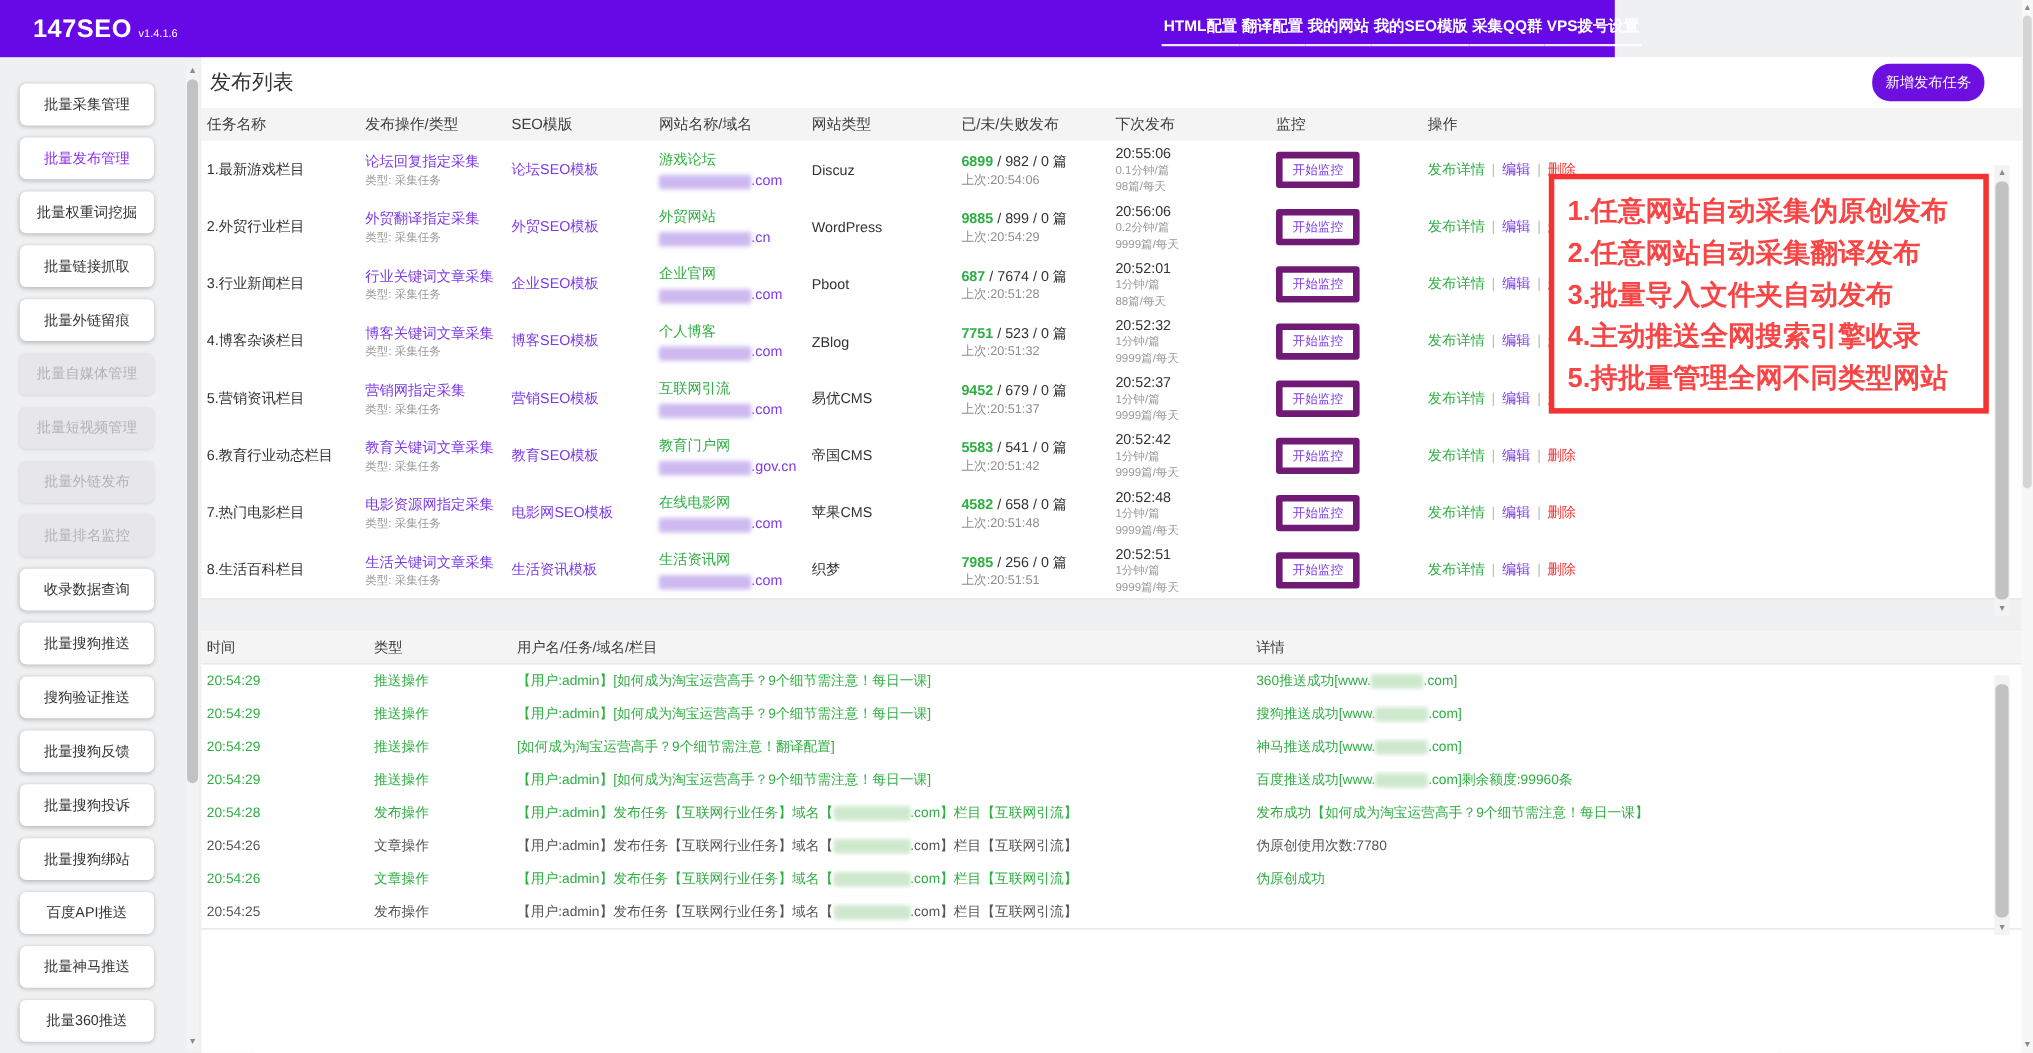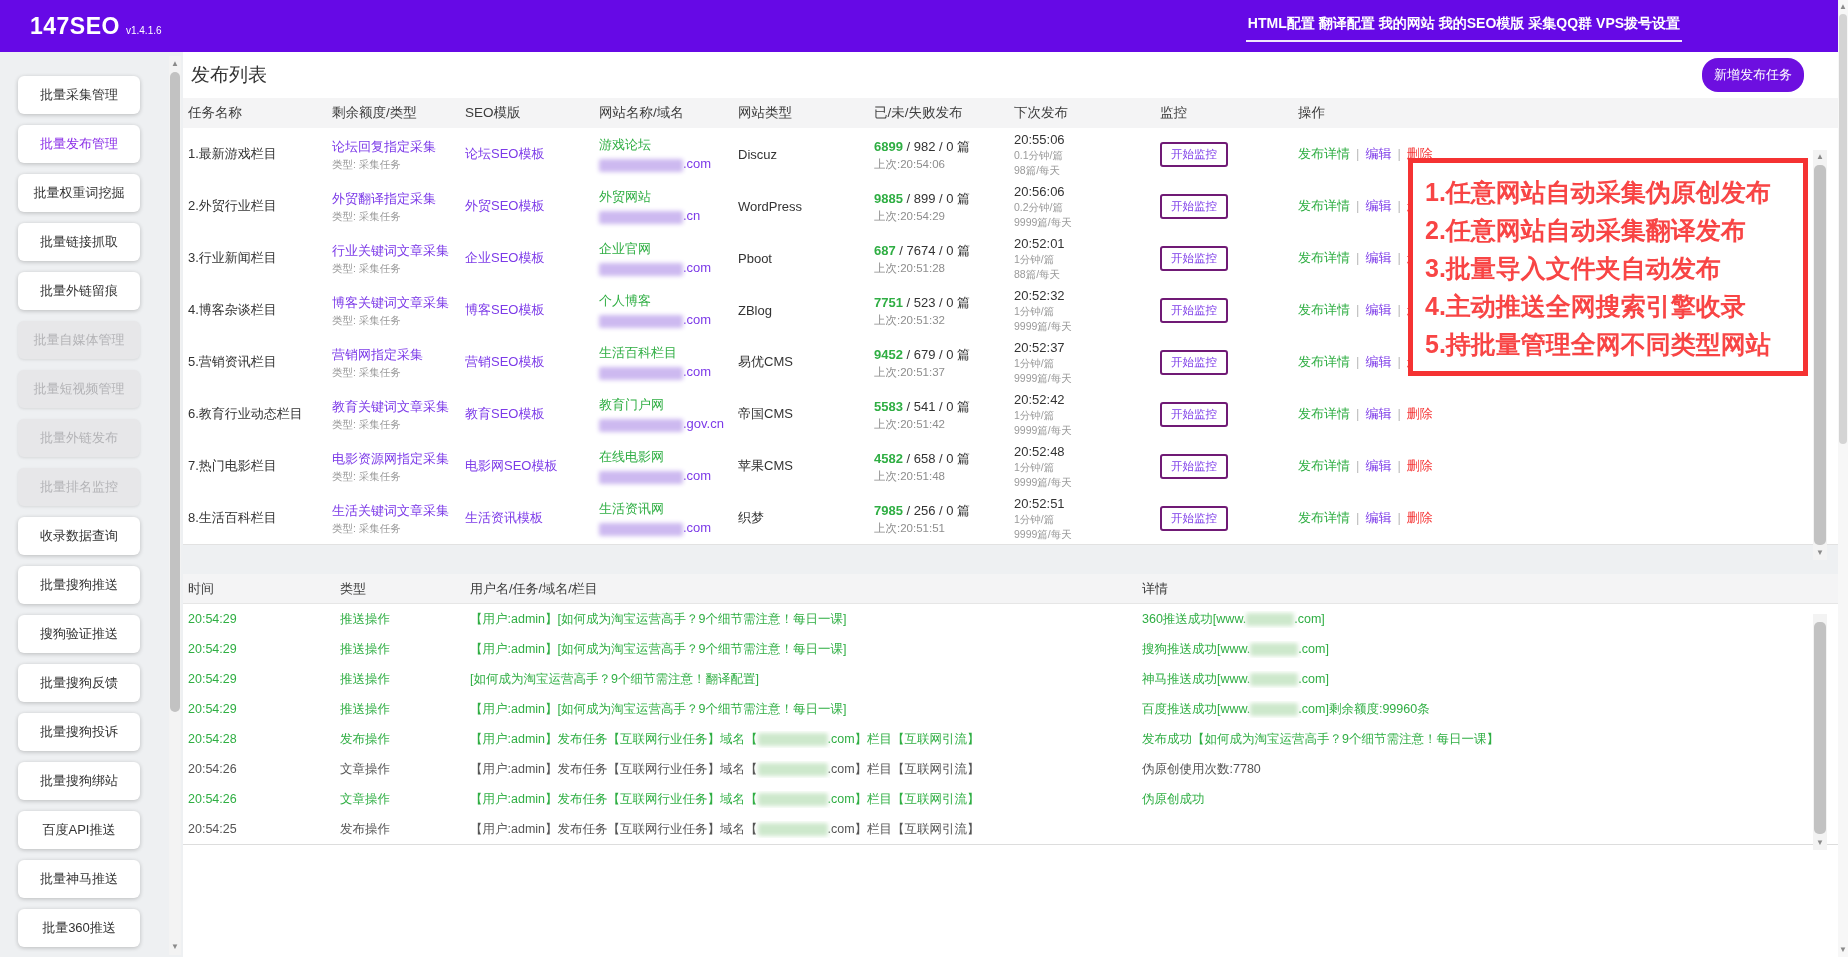--- a/index.html
+++ b/index.html
@@ -1,18 +1,18 @@
 <!DOCTYPE html>
 <html><head>
 <meta charset="utf-8">
 <style>
   *{box-sizing:border-box;margin:0;padding:0}
   html,body{width:1848px;height:957px;overflow:hidden;font-family:"Liberation Sans","DejaVu Sans",sans-serif;background:#eef0f2;color:#333}
   
-  .hdr{position:absolute;left:0;top:0;width:1848px;height:52px;background:#6609e6;display:flex;align-items:center;z-index:30}
+  .hdr{position:absolute;left:0;top:0;width:1468px;height:52px;background:#6609e6;display:flex;align-items:center;z-index:30}
   .logo{margin-left:30px;display:flex;align-items:baseline;color:#fff}
   .logo .nm{font-size:23px;font-weight:bold;letter-spacing:.5px}
   .logo .ver{font-size:10px;margin-left:6px;font-weight:normal}
   .nav{position:absolute;left:1120px;right:40px;top:0;height:52px;display:flex;align-items:center;justify-content:center}
   .nav a{color:#fff;font-size:14px;font-weight:bold;text-decoration:none;padding:4px 2px 7px;border-bottom:2px solid rgba(255,255,255,.9);cursor:pointer;white-space:nowrap}
   
   .side{position:absolute;left:0;top:52px;width:183px;bottom:0;background:#eef0f2;z-index:5}
   .side-list{display:flex;flex-direction:column;gap:11px;padding:24px 0 0 18px}
   .sbtn{width:122px;height:38px;background:#fff;border:none;border-radius:6px;box-shadow:0 1px 4px rgba(0,0,0,.22);font-size:13px;color:#333;cursor:pointer;font-family:inherit;white-space:nowrap}
   .sbtn.active{color:#8b2fe8}
@@ -32,21 +32,21 @@
   .tbody .trow{height:52px;align-items:center;font-size:13px}
   .lnk{color:#7c3ae8;cursor:pointer}
   .grn{color:#2fae43}
   .red{color:#f53535;cursor:pointer}
   .sub{font-size:10.5px;color:#9a9a9a;line-height:13px;margin-top:2px}
   .num-done{color:#2fae43;font-weight:bold}
   .blur{display:inline-block;height:13px;border-radius:2px;vertical-align:middle;filter:blur(2px)}
   .blur.purple{background:#cdb9f0;width:84px}
   .blur.green{background:#cde8cc;width:70px}
   .blur.green.sm{width:48px}
-  .monbtn{display:inline-block;border:2px solid #701a75;color:#7c3ae8;background:#fff;border-radius:3px;font-size:11.5px;padding:3px 9px;cursor:pointer;white-space:nowrap}
+  .monbtn{display:inline-block;border:6px solid #701a75;color:#7c3ae8;background:#fff;border-radius:3px;font-size:11.5px;padding:3px 9px;cursor:pointer;white-space:nowrap}
   .acts{white-space:nowrap}
   .acts .sep{color:#bbb;margin:0 6px}
   
   .gap{height:30px;background:#eef0f2;border-top:1px solid #e2e2e2}
   .lrow{display:grid;grid-template-columns:152px 130px 672px 1fr;padding-left:5px;align-items:center}
   .lhead{background:#f4f4f5;height:30px;font-size:13px;color:#3c3c3c;border-bottom:1px solid #e6e6e6}
   .lbody .lrow{height:30px;font-size:12.5px;color:#2fae43}
   .lbody .lrow.dark{color:#555}
   .lbot{border-bottom:1px solid #ddd}
   
@@ -102,21 +102,21 @@
 
 <div class="main">
 
   <div class="ttl-row">
     <div class="ttl">发布列表</div>
     <button class="addbtn">新增发布任务</button>
   </div>
 
   <div class="trow thead">
     <div>任务名称</div>
-    <div>剩余额度/类型</div>
+    <div>发布操作/类型</div>
     <div>SEO模版</div>
     <div>网站名称/域名</div>
     <div>网站类型</div>
     <div>已/未/失败发布</div>
     <div>下次发布</div>
     <div>监控</div>
     <div>操作</div>
   </div>
 
   <div class="tbody" id="task-body">
@@ -202,21 +202,21 @@
           <div class="sub">9999篇/每天</div>
         </div>
         <div><span class="monbtn">开始监控</span></div>
         <div class="acts"><a class="grn" style="cursor:pointer">发布详情</a><span class="sep">|</span><a class="lnk">编辑</a><span class="sep">|</span><a class="red">删除</a></div>
       </div>
       <div class="trow">
         <div>5.营销资讯栏目</div>
         <div><a class="lnk">营销网指定采集</a><div class="sub">类型: 采集任务</div></div>
         <div><a class="lnk">营销SEO模板</a></div>
         <div>
-          <div class="grn">生活百科栏目</div>
+          <div class="grn">互联网引流</div>
           <div style="margin-top:2px"><span class="blur purple"></span><span class="lnk">.com</span></div>
         </div>
         <div>易优CMS</div>
         <div>
           <div><span class="num-done">9452</span><span> / 679 / 0 篇</span></div>
           <div class="sub" style="font-size:11.5px;color:#8d8d8d">上次:20:51:37</div>
         </div>
         <div>
           <div>20:52:37</div>
           <div class="sub">1分钟/篇</div>

